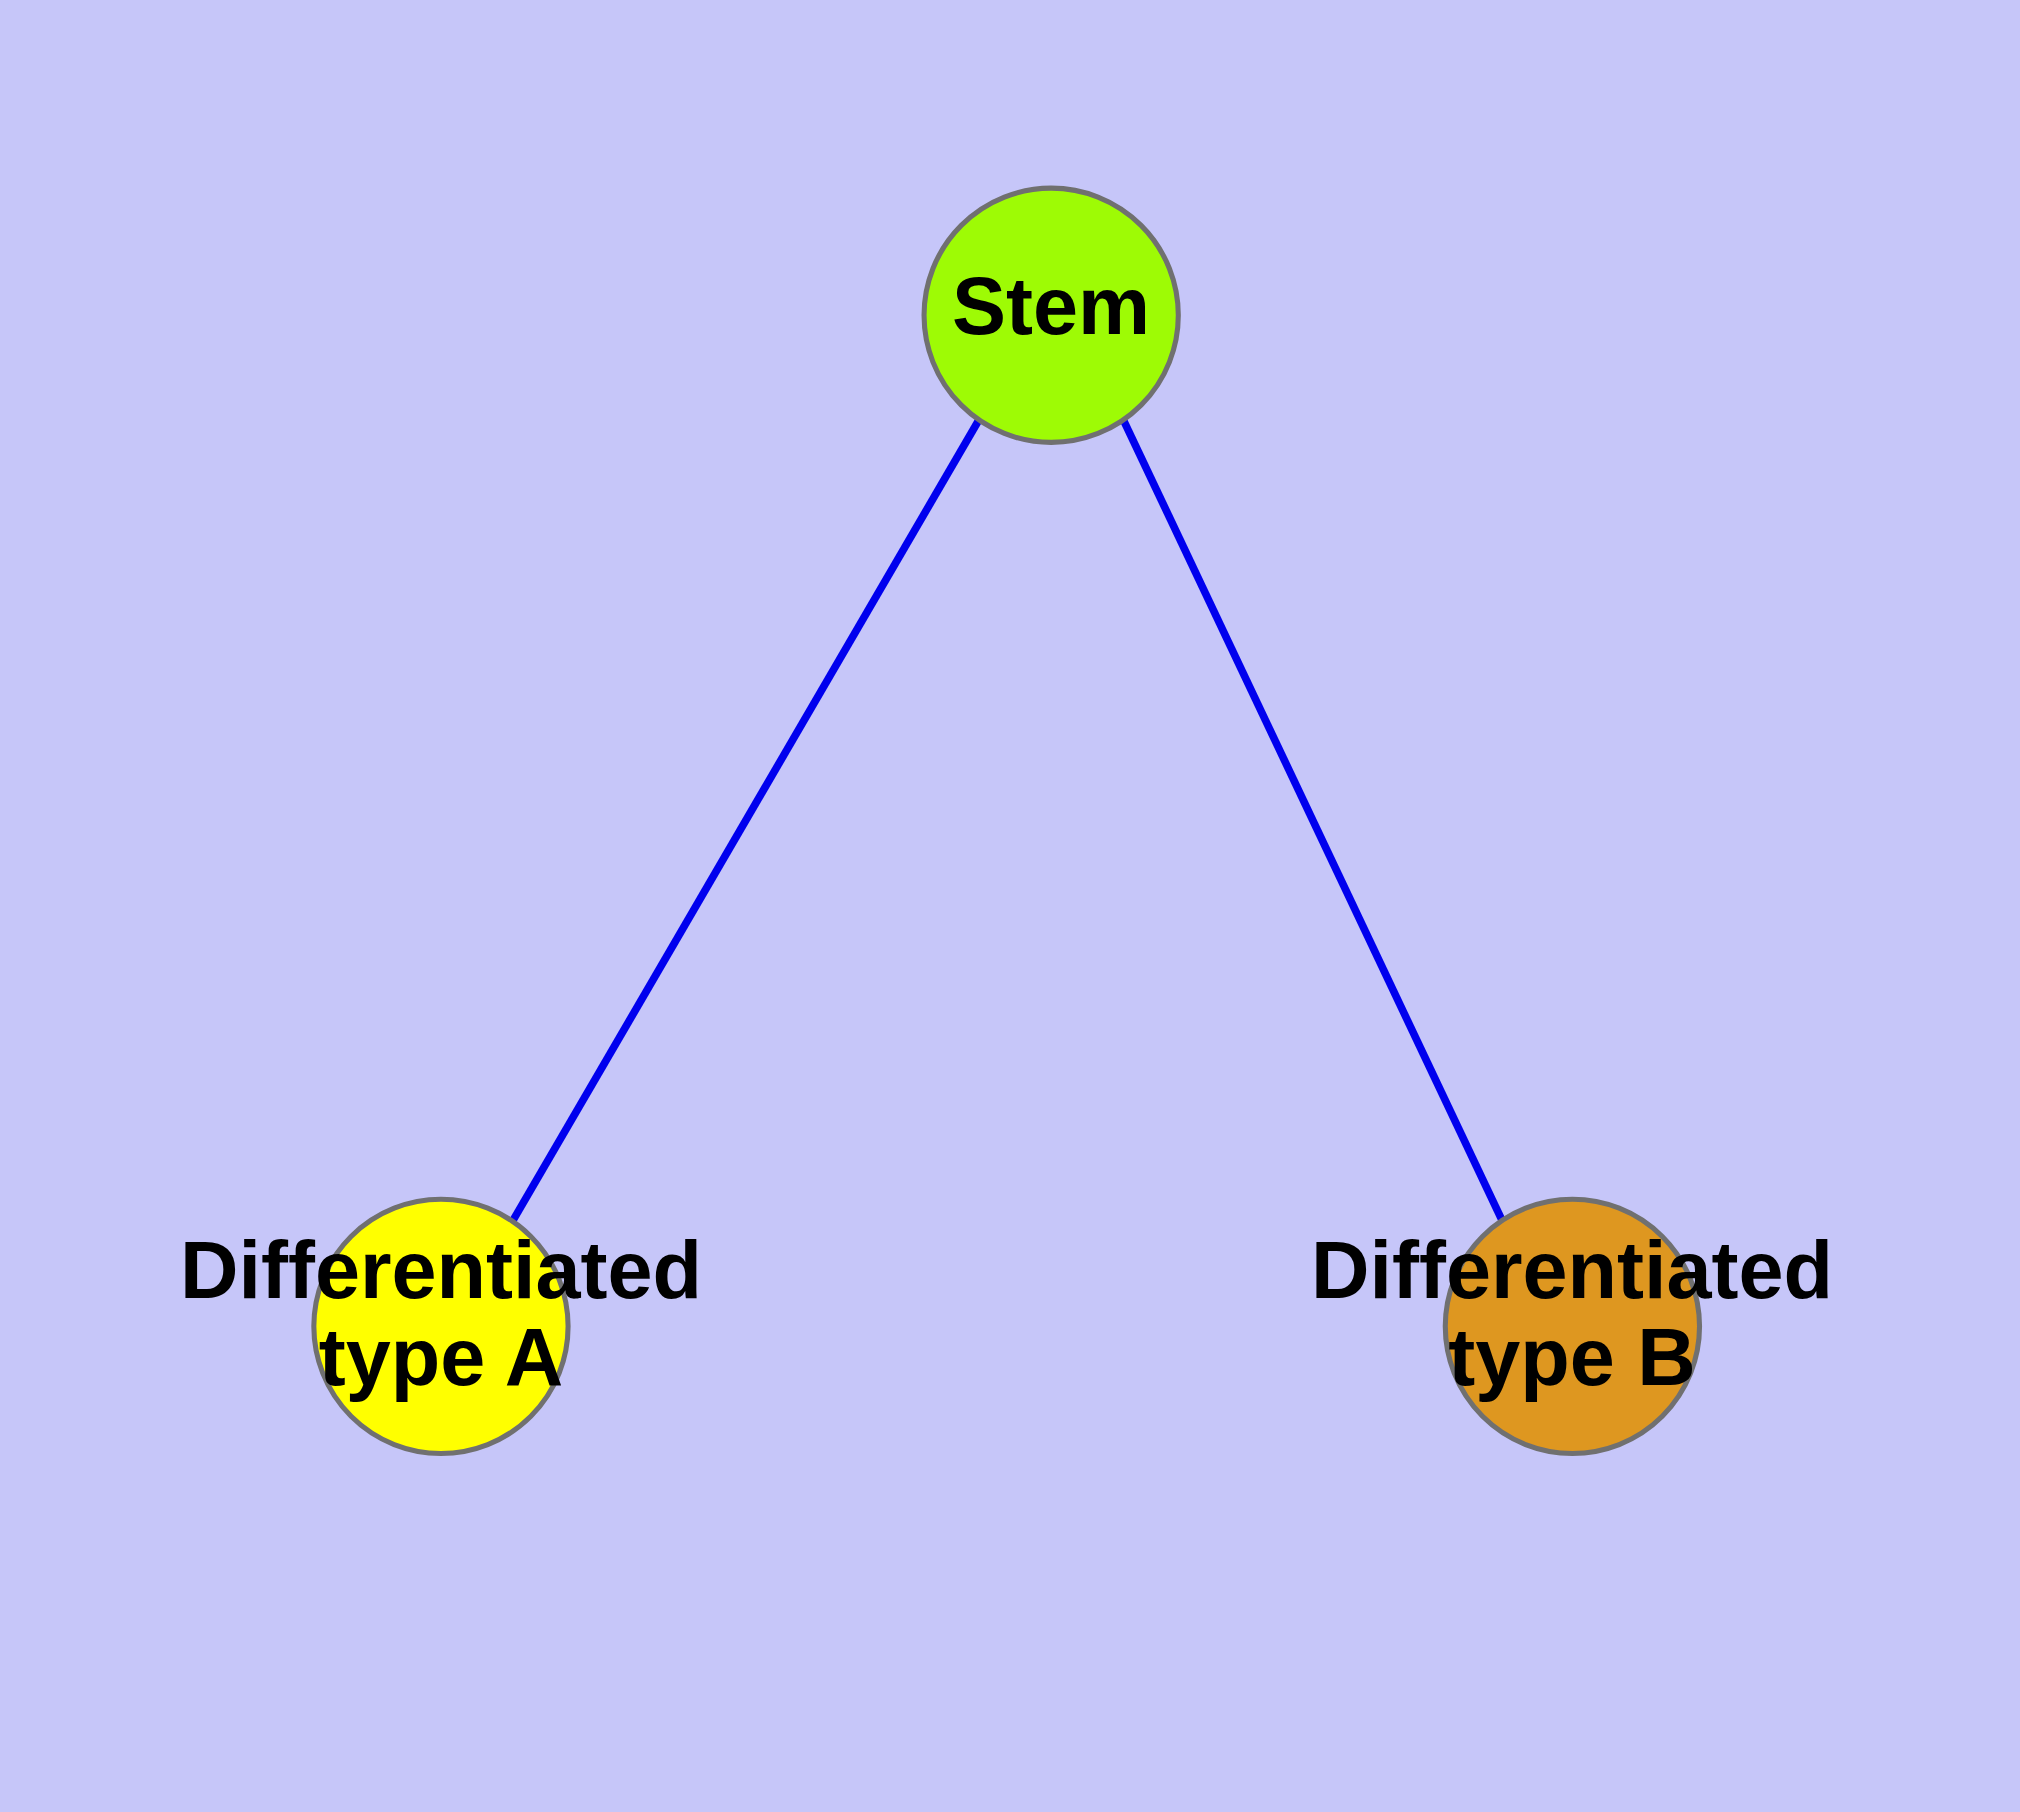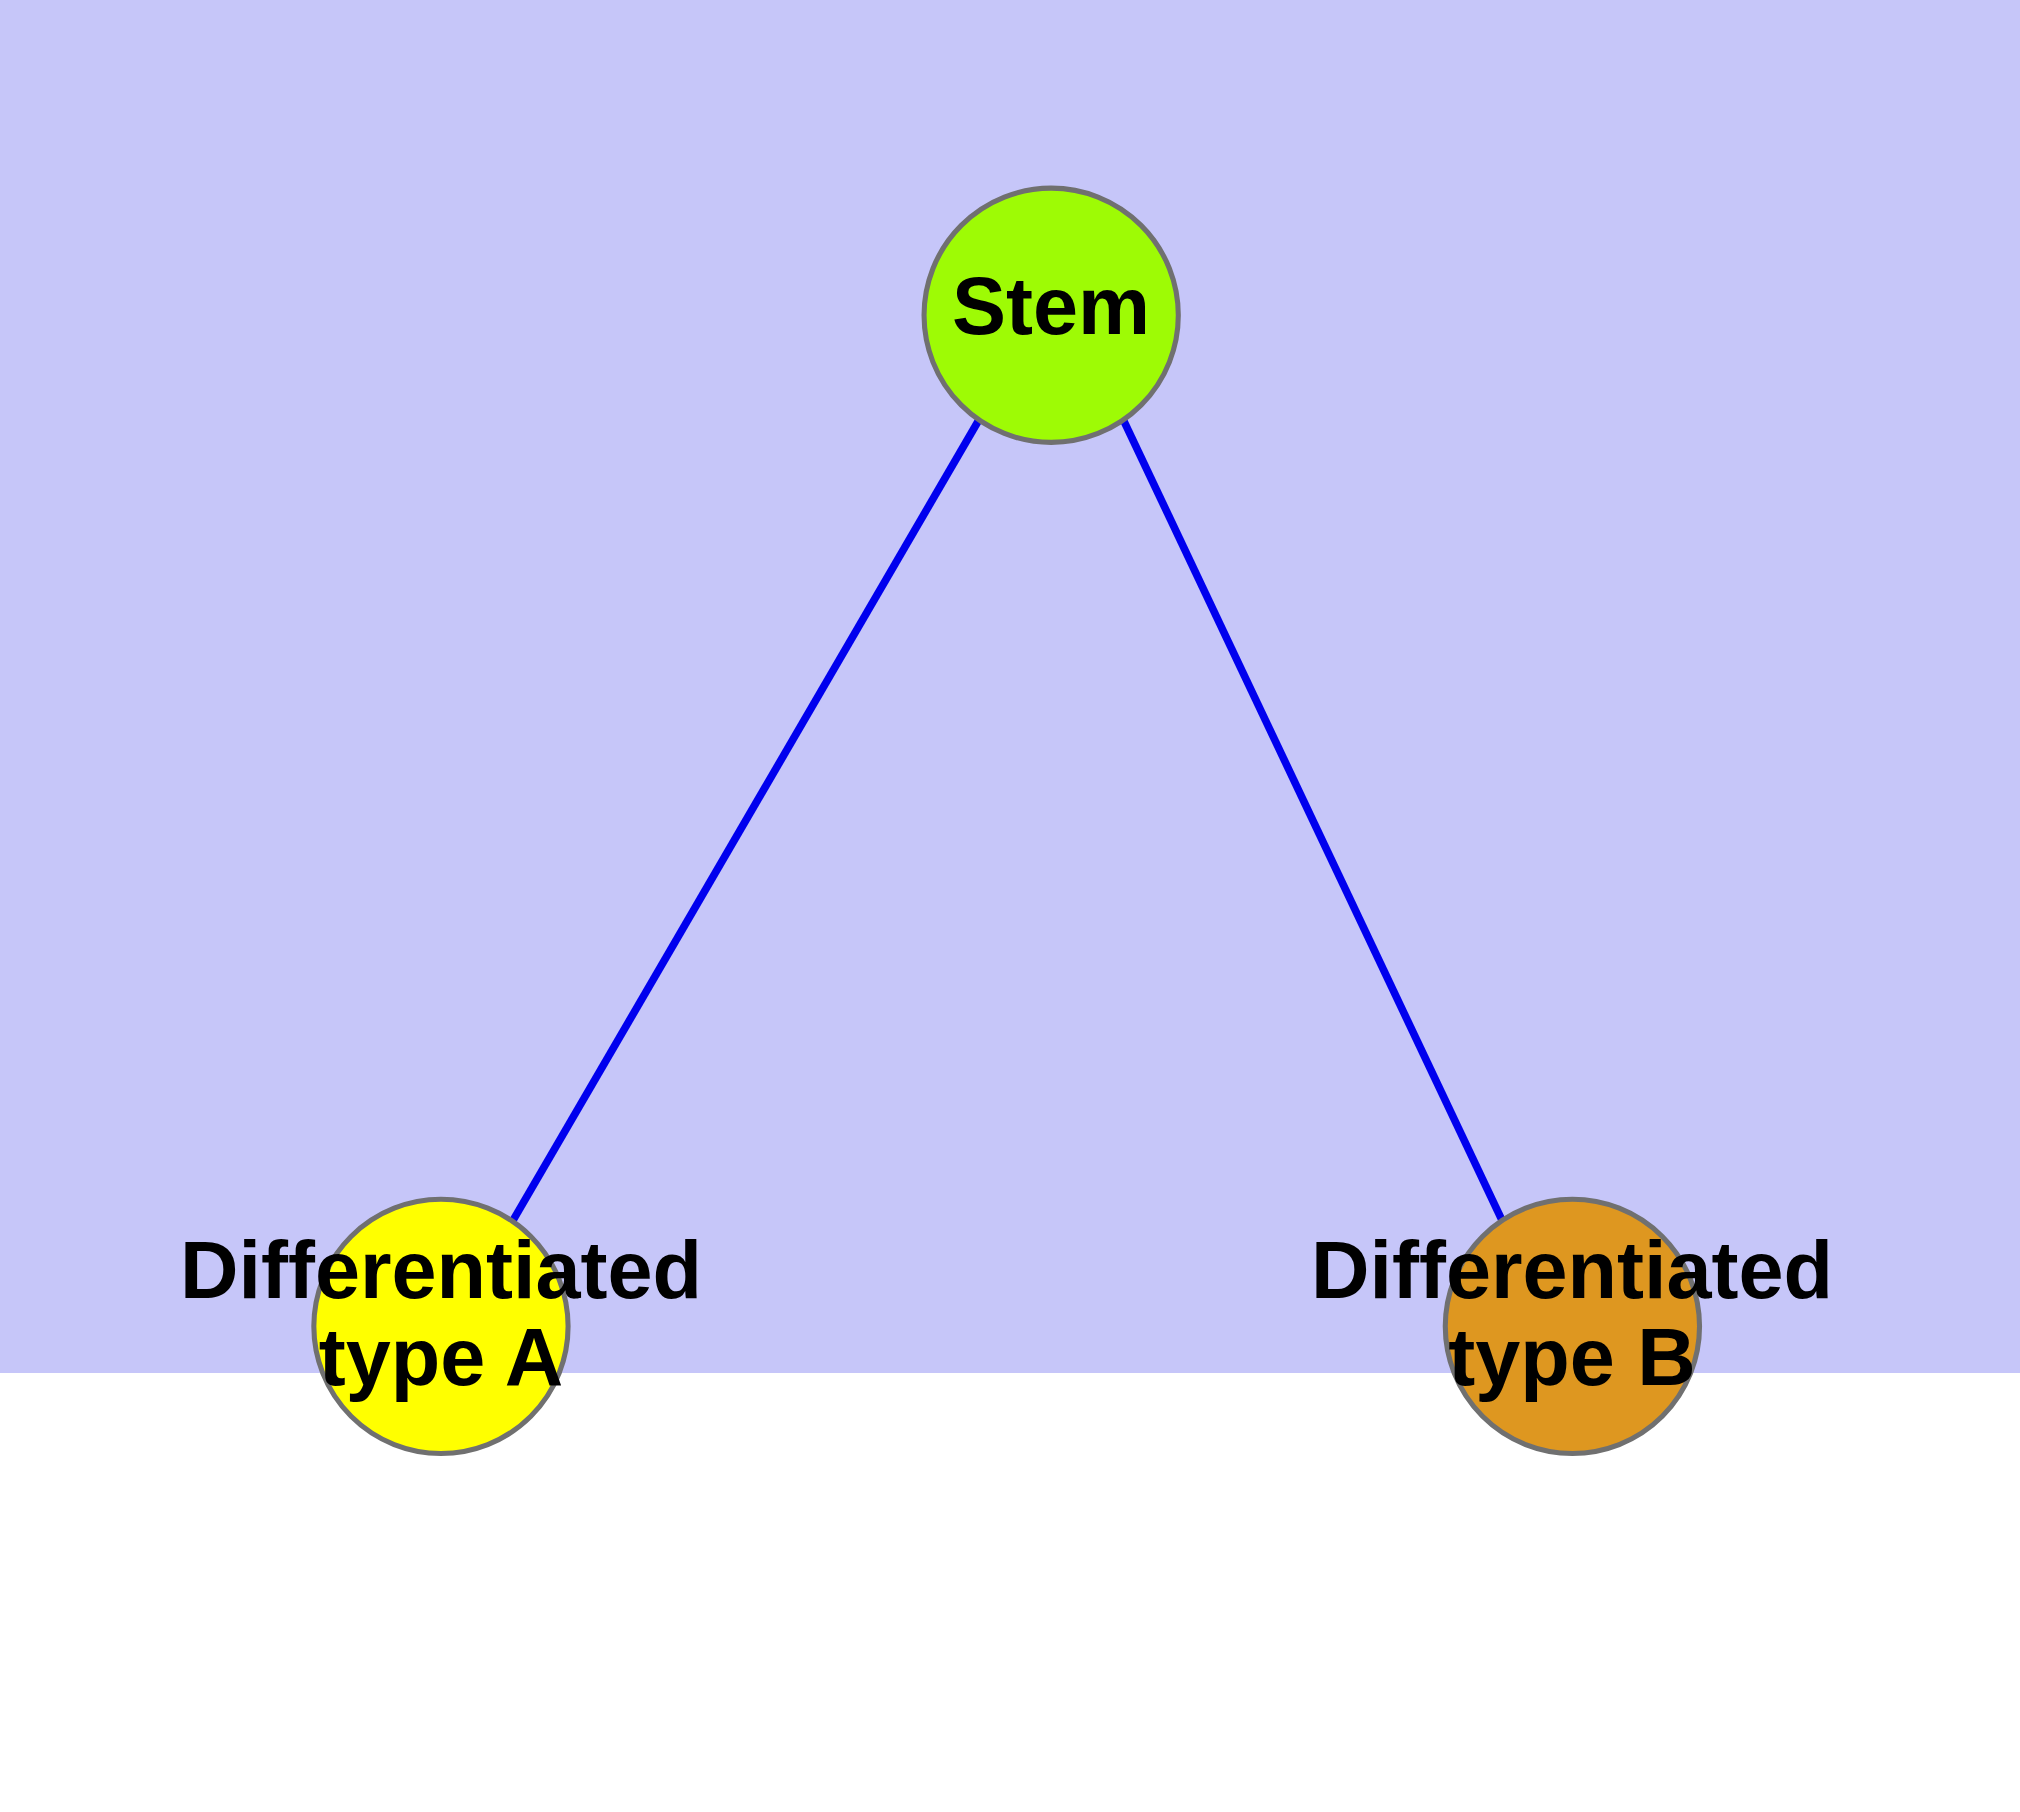--- a/index.html
+++ b/index.html
@@ -8,21 +8,21 @@
   }
   body {
     width: 2021px;
     height: 1812px;
     overflow: hidden;
     font-family: "Liberation Sans", sans-serif;
   }
   #graph-canvas {
     position: relative;
     width: 2021px;
-    height: 1373px;
+    height: 1812px;
     background: #c6c6f9;
   }
   #graph-svg {
     position: absolute;
     top: 0;
     left: 0;
     width: 2021px;
     height: 1812px;
   }
   .node-label {

